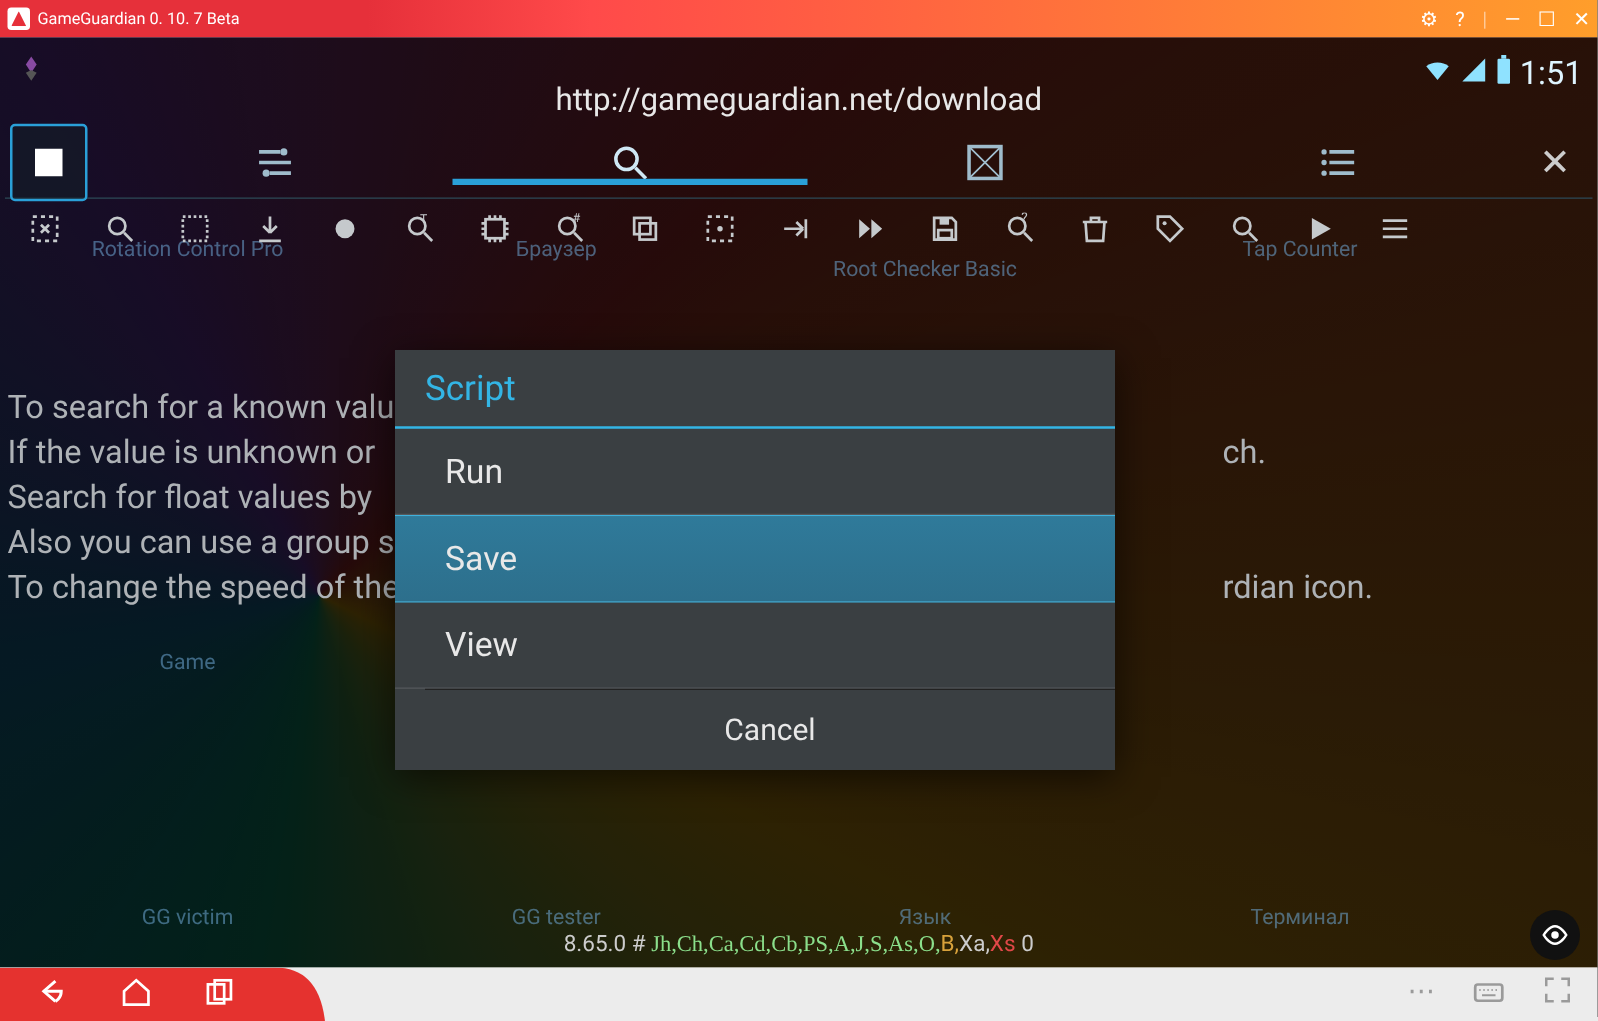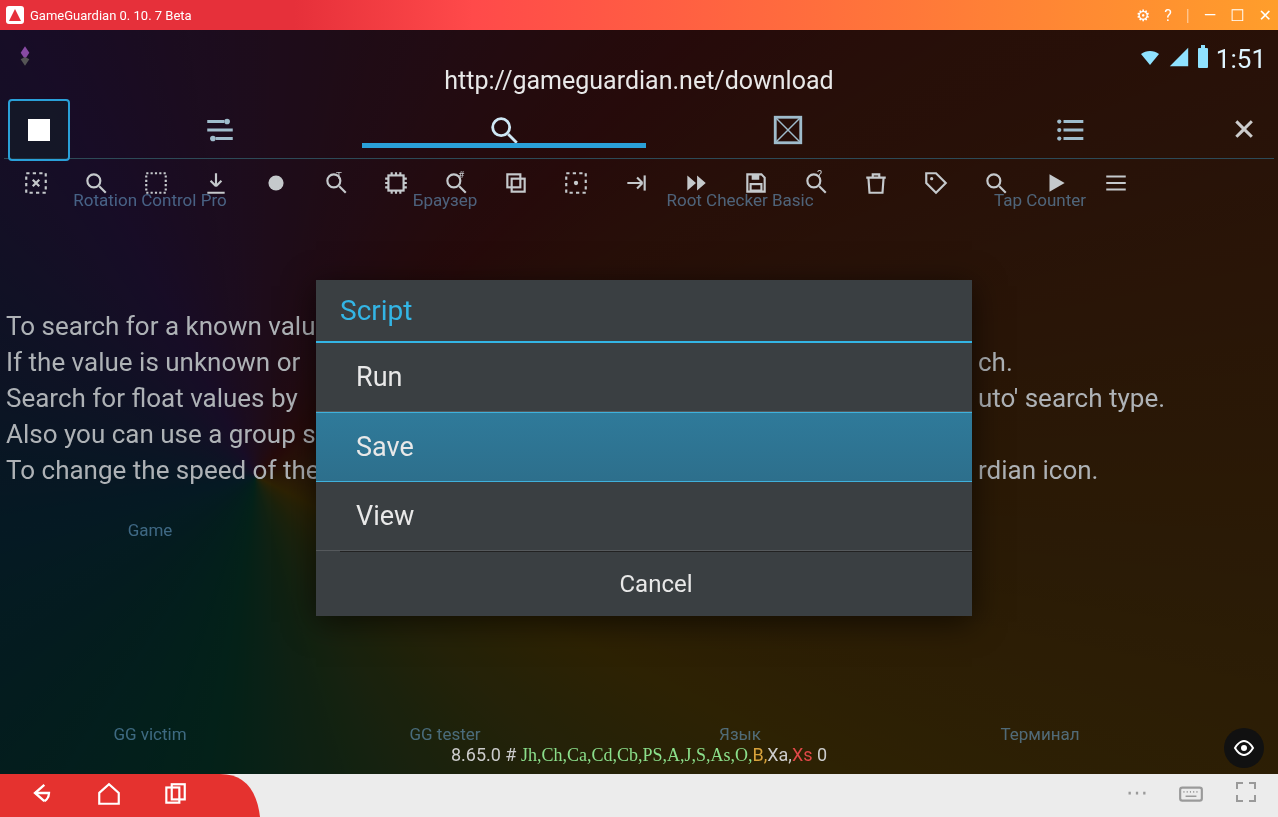--- a/index.html
+++ b/index.html
@@ -75,21 +75,21 @@
   .toolbar{ display:flex; align-items:center; gap:24px; padding:8px 14px; color:#c5c9cc;}
   .toolbar .tbi{ width:36px; text-align:center; font-size:24px; cursor:pointer;}
   .toolbar .tbi svg{display:inline-block;vertical-align:middle;}
   
   .help-text{
     position:absolute; left:6px; top:278px; right:6px; color:#aeb2b6; font-size:26px; line-height:36px;
   }
   .help-text p{white-space:nowrap;}
   
   .dialog{
-    position:absolute; left:316px; top:250px; width:656px;
+    position:absolute; left:316px; top:250px; width:576px;
     background:#3a3f42; box-shadow:0 6px 30px rgba(0,0,0,.6);
   }
   .dlg-title{
     color:#33b5e5; font-size:28px; padding:14px 24px;
     border-bottom:2px solid #33b5e5;
   }
   .dlg-item{
     color:#e8e8e8; font-size:27px; padding:18px 40px;
     border-bottom:1px solid #55595c; cursor:pointer;
   }
@@ -140,21 +140,21 @@
     <span>✕</span>
   </div>
 </div>
 
 <div class="android-area">
   <div class="wallpaper"></div>
 
   <div class="bg-apps">
     <span class="lab" style="left:150px;top:160px">Rotation Control Pro</span>
     <span class="lab" style="left:445px;top:160px">Браузер</span>
-    <span class="lab" style="left:740px;top:160px">Root Checker Basic</span>
+    <span class="lab" style="left:740px;top:176px">Root Checker Basic</span>
     <span class="lab" style="left:1040px;top:160px">Tap Counter</span>
     <span class="lab" style="left:150px;top:490px">Game</span>
     <span class="lab" style="left:150px;top:694px">GG victim</span>
     <span class="lab" style="left:445px;top:694px">GG tester</span>
     <span class="lab" style="left:740px;top:694px">Язык</span>
     <span class="lab" style="left:1040px;top:694px">Терминал</span>
   </div>
 
   <div class="statusbar">
     <div class="icons">
@@ -296,21 +296,21 @@
           </svg></span>
       <span class="tbi"><svg width="26" height="26" viewBox="0 0 24 24">
             <path d="M3 6h18M3 12h18M3 18h18" stroke="currentColor" stroke-width="2"></path>
           </svg></span>
     </div>
   </div>
 
   <div class="help-text">
     <p><span>To search for a known valu</span></p>
     <p><span>If the value is unknown or</span><span style="position:absolute;left:972px">ch.</span></p>
-    <p><span>Search for float values by</span><span style="position:absolute;left:972px">uto' search type.</span></p>
+    <p><span>Search for float values by</span></p>
     <p><span>Also you can use a group s</span></p>
     <p><span>To change the speed of the</span><span style="position:absolute;left:972px">rdian icon.</span></p>
   </div>
 
   <div class="dialog">
     <div class="dlg-title">Script</div>
     <div class="dlg-item">Run</div>
     <div class="dlg-item sel">Save</div>
     <div class="dlg-item">View</div>
     <div class="dlg-cancel">Cancel</div>

